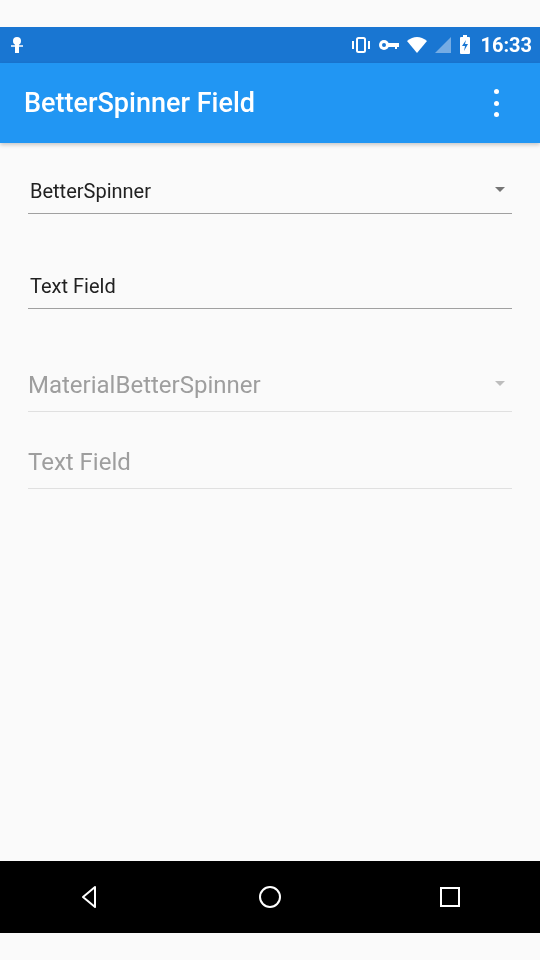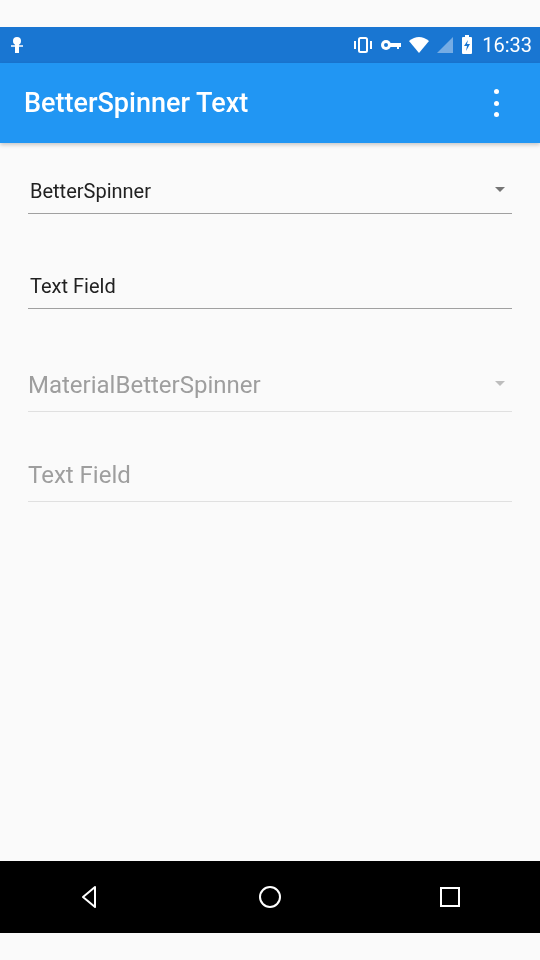--- a/index.html
+++ b/index.html
@@ -35,21 +35,21 @@
       display: flex;
       align-items: center;
     }
     .status-right {
       display: flex;
       align-items: center;
       gap: 6px;
     }
     .status-right .time {
       font-size: 20px;
-      font-weight: 400;
+      font-weight: 700;
       margin-left: 2px;
     }
     .icon-small svg {
       display: block;
     }
     
     .app-bar {
       height: 80px;
       background: #2196F3;
       display: flex;
@@ -117,21 +117,21 @@
       pointer-events: none;
     }
     .chevron svg {
       fill: #757575;
     }
     .chevron.light svg {
       fill: #bdbdbd;
     }
     .material-field-wrap {
       position: relative;
-      margin-bottom: 41px;
+      margin-bottom: 28px;
     }
     .material-field {
       width: 100%;
       font-size: 24px;
       padding: 8px 30px 12px 0;
       border-bottom: 1px solid #e0e0e0;
       color: #9e9e9e;
     }
     .material-text-wrap {
       position: relative;
@@ -234,21 +234,21 @@
               <rect x="2" y="2" width="10" height="17" rx="1" fill="#fff"></rect>
               <rect x="5" y="0" width="4" height="3" fill="#fff"></rect>
               <path d="M8 5 L4 11 L7 11 L6 16 L10 9 L7 9 Z" fill="#1976D2"></path>
             </svg>
         </span>
         <span class="time">16:33</span>
       </div>
     </div>
 
     <div class="app-bar">
-      <div class="app-title">BetterSpinner Text</div>
+      <div class="app-title">BetterSpinner Field</div>
       <div class="overflow-menu">
         <div class="dots">
           <span></span>
             <span></span>
             <span></span>
         </div>
       </div>
     </div>
 
     <div class="content">

